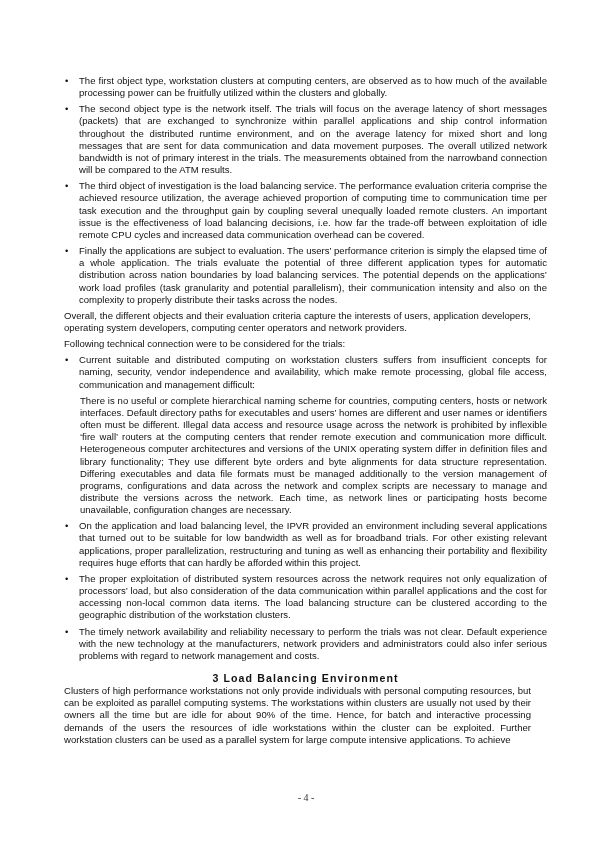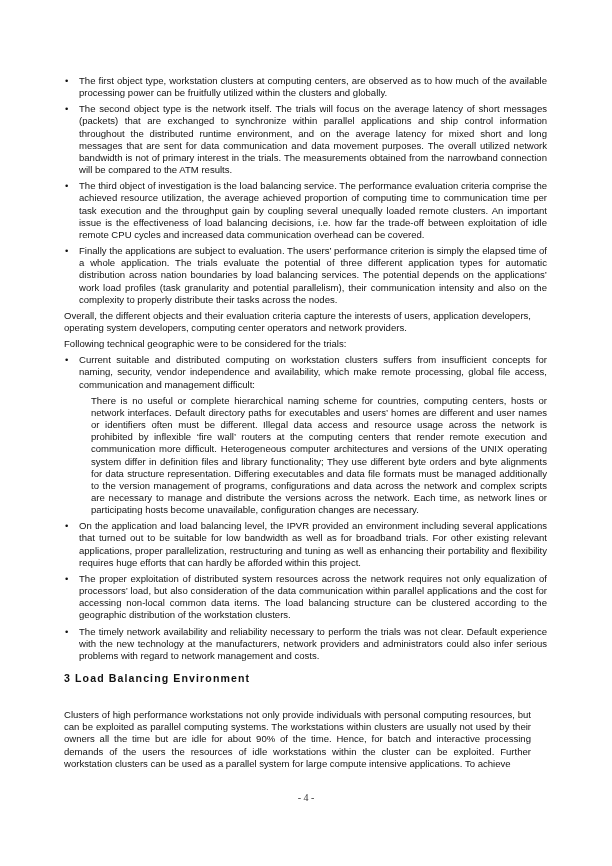--- a/index.html
+++ b/index.html
@@ -7,24 +7,24 @@
   .page {
     position: absolute; left: 64px; top: 75px; width: 483px;
     font-family: "Liberation Sans", sans-serif;
     font-size: 9.55px; line-height: 12.15px; color: #111111;
     text-align: justify; hyphens: manual;
   }
   .bullet-list { list-style: none; margin: 0; padding: 0; }
   .bullet-item { position: relative; padding-left: 15px; margin: 0 0 4px 0; }
   .bullet-mark { position: absolute; left: 1px; top: 0; width: 10px; }
   .para { margin: 0 16px 4px 0; }
-  .sub-para { margin: 4px 0 0 12px; }
+  .sub-para { margin: 4px 0 0 1px; }
   .heading {
     font-weight: bold; font-size: 10.6px; letter-spacing: 1.1px;
-    margin: 10px 0 24px 0; text-align: left; line-height: 13px;
+    margin: 10px 0 0 0; text-align: center; line-height: 13px;
   }
   .page-number {
     position: absolute; left: 0; width: 612px; top: 792px; text-align: center;
     font-family: "Liberation Serif", serif; font-size: 10px; color: #333333;
   }
 </style>
 </head>
 <body>
 
 <div class="page">
@@ -42,21 +42,21 @@
       <span class="bullet-mark">•</span>
       <span>The third object of investigation is the load balancing service. The performance evaluation criteria com­prise the achieved resource utilization, the average achieved proportion of computing time to communi­cation time per task execution and the throughput gain by coupling several unequally loaded remote clusters. An important issue is the effectiveness of load balancing decisions, i.e. how far the trade-off between exploitation of idle remote CPU cycles and increased data communication overhead can be covered.</span>
     </li>
     <li class="bullet-item">
       <span class="bullet-mark">•</span>
       <span>Finally the applications are subject to evaluation. The users’ performance criterion is simply the elapsed time of a whole application. The trials evaluate the potential of three different application types for auto­matic distribution across nation boundaries by load balancing services. The potential depends on the applications’ work load profiles (task granularity and potential parallelism), their communication inten­sity and also on the complexity to properly distribute their tasks across the nodes.</span>
     </li>
   </ul>
 
   <p class="para">Overall, the different objects and their evaluation criteria capture the interests of users, application devel­opers, operating system developers, computing center operators and network providers.</p>
-  <p class="para">Following technical geographic were to be considered for the trials:</p>
+  <p class="para">Following technical connection were to be considered for the trials:</p>
 
   <ul class="bullet-list">
     <li class="bullet-item">
       <span class="bullet-mark">•</span>
       <span>Current suitable and distributed computing on workstation clusters suffers from insufficient concepts for naming, security, vendor independence and availability, which make remote processing, global file access, communication and management difficult:</span>
       <p class="sub-para">There is no useful or complete hierarchical naming scheme for countries, computing centers, hosts or network interfaces. Default directory paths for executables and users’ homes are different and user names or identifiers often must be different. Illegal data access and resource usage across the network is prohibited by inflexible ‘fire wall’ routers at the computing centers that render remote execution and communication more difficult. Heterogeneous computer architectures and versions of the UNIX operat­ing system differ in definition files and library functionality; They use different byte orders and byte align­ments for data structure representation. Differing executables and data file formats must be managed additionally to the version management of programs, configurations and data across the network and complex scripts are necessary to manage and distribute the versions across the network. Each time, as network lines or participating hosts become unavailable, configuration changes are necessary.</p>
     </li>
     <li class="bullet-item">
       <span class="bullet-mark">•</span>
       <span>On the application and load balancing level, the IPVR provided an environment including several appli­cations that turned out to be suitable for low bandwidth as well as for broadband trials. For other exist­ing relevant applications, proper parallelization, restructuring and tuning as well as enhancing their portability and flexibility requires huge efforts that can hardly be afforded within this project.</span>

